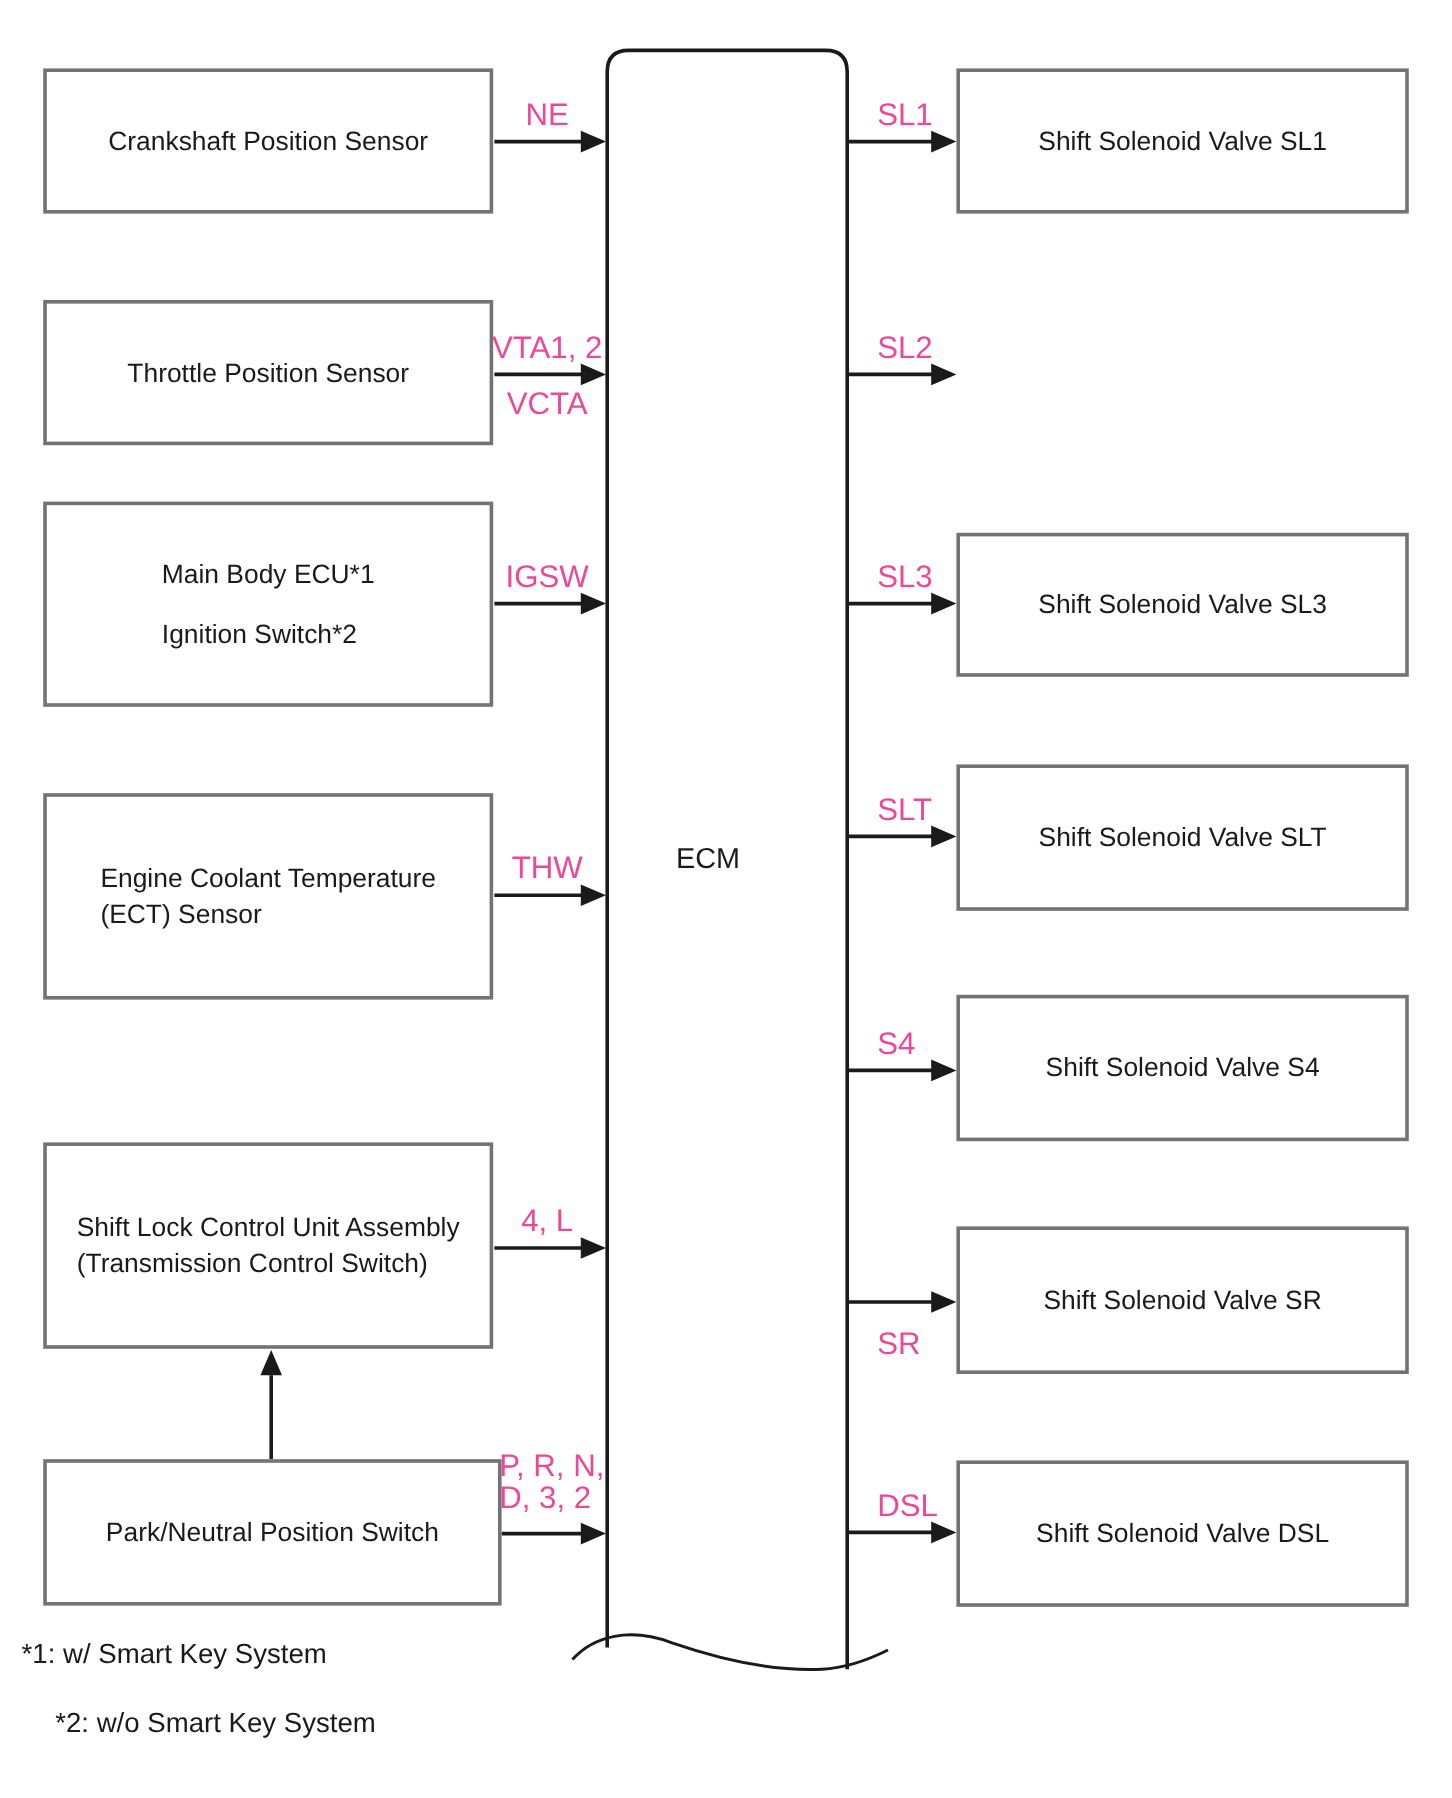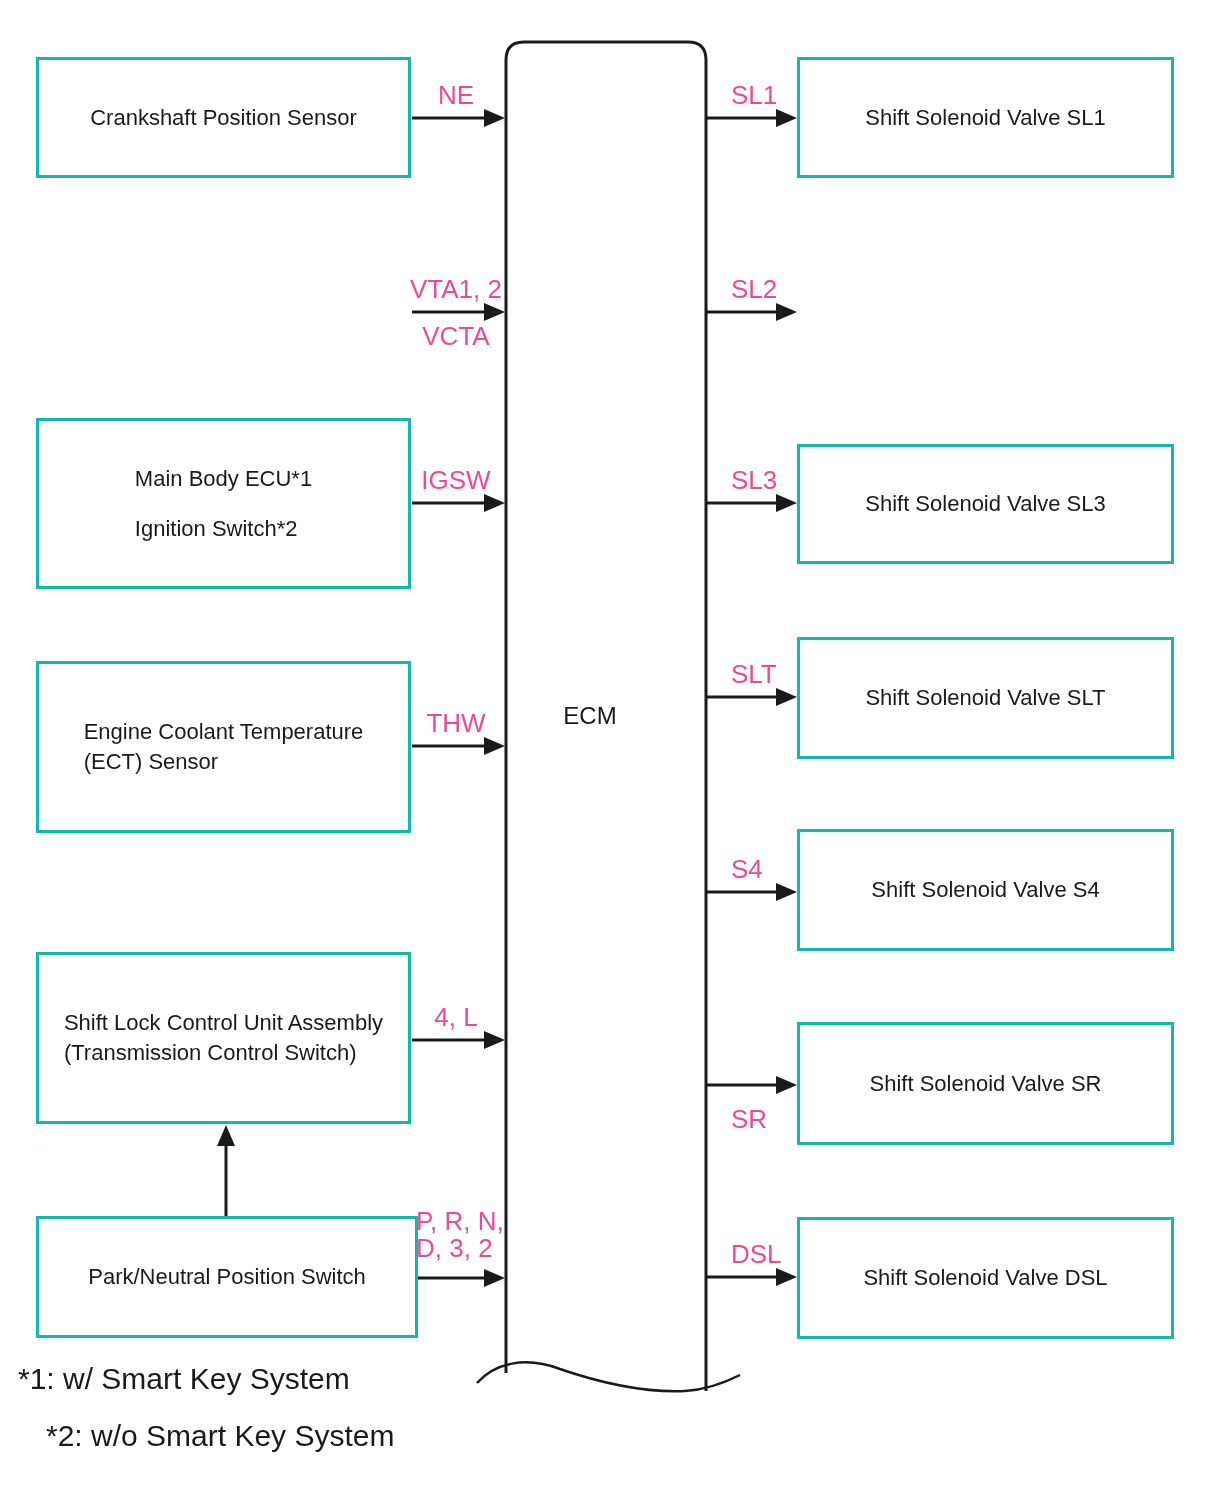--- a/index.html
+++ b/index.html
@@ -9,21 +9,21 @@
     font-family:"Liberation Sans", sans-serif;
     color:#1a1a1a;
     position:relative;
     overflow:hidden;
   }
   #stage{position:absolute;left:0;top:0;width:1210px;height:1498px;}
   #wires{position:absolute;left:0;top:0;width:1210px;height:1498px;}
 
   .dbox{
     position:absolute;
-    border:3px solid #14b8a6;
+    border:3px solid #737373;
     background:#ffffff;
     display:flex;
     align-items:center;
     justify-content:center;
     box-sizing:border-box;
   }
   .btxt{font-size:22px;line-height:26px;color:#1a1a1a;}
   .btxt.center{text-align:center;}
   .btxt.leftblk{text-align:left;}
   .btxt span{display:block;}
@@ -43,21 +43,21 @@
   .ecm-label{
     position:absolute;
     left:506px;top:702px;width:168px;
     text-align:center;
     font-size:24px;line-height:28px;
     color:#1a1a1a;
   }
   .footnote{
     position:absolute;
     left:18px;
-    font-size:30px;line-height:27px;
+    font-size:23px;line-height:27px;
     color:#1a1a1a;
   }
 </style>
 </head>
 <body>
 
 <div id="stage">
 
   <svg id="wires" width="1210" height="1498" viewBox="0 0 1210 1498" fill="none" stroke="#1a1a1a" stroke-width="3">
 
@@ -102,20 +102,25 @@
         <polygon points="226,1125 217,1146 235,1146" stroke="none"></polygon>
     </g>
   </svg>
 
   <div class="dbox" style="left:36px;top:57px;width:375px;height:121px;">
     <div class="btxt center">
         <span>Crankshaft Position Sensor</span>
       </div>
   </div>
 
+  <div class="dbox" style="left:36px;top:250px;width:375px;height:121px;">
+    <div class="btxt center">
+        <span>Throttle Position Sensor</span>
+      </div>
+  </div>
 
   <div class="dbox" style="left:36px;top:418px;width:375px;height:171px;">
     <div class="btxt leftblk gap">
       <span>Main Body ECU*1</span>
       <span>Ignition Switch*2</span>
     </div>
   </div>
 
   <div class="dbox" style="left:36px;top:661px;width:375px;height:172px;">
     <div class="btxt leftblk tight">

